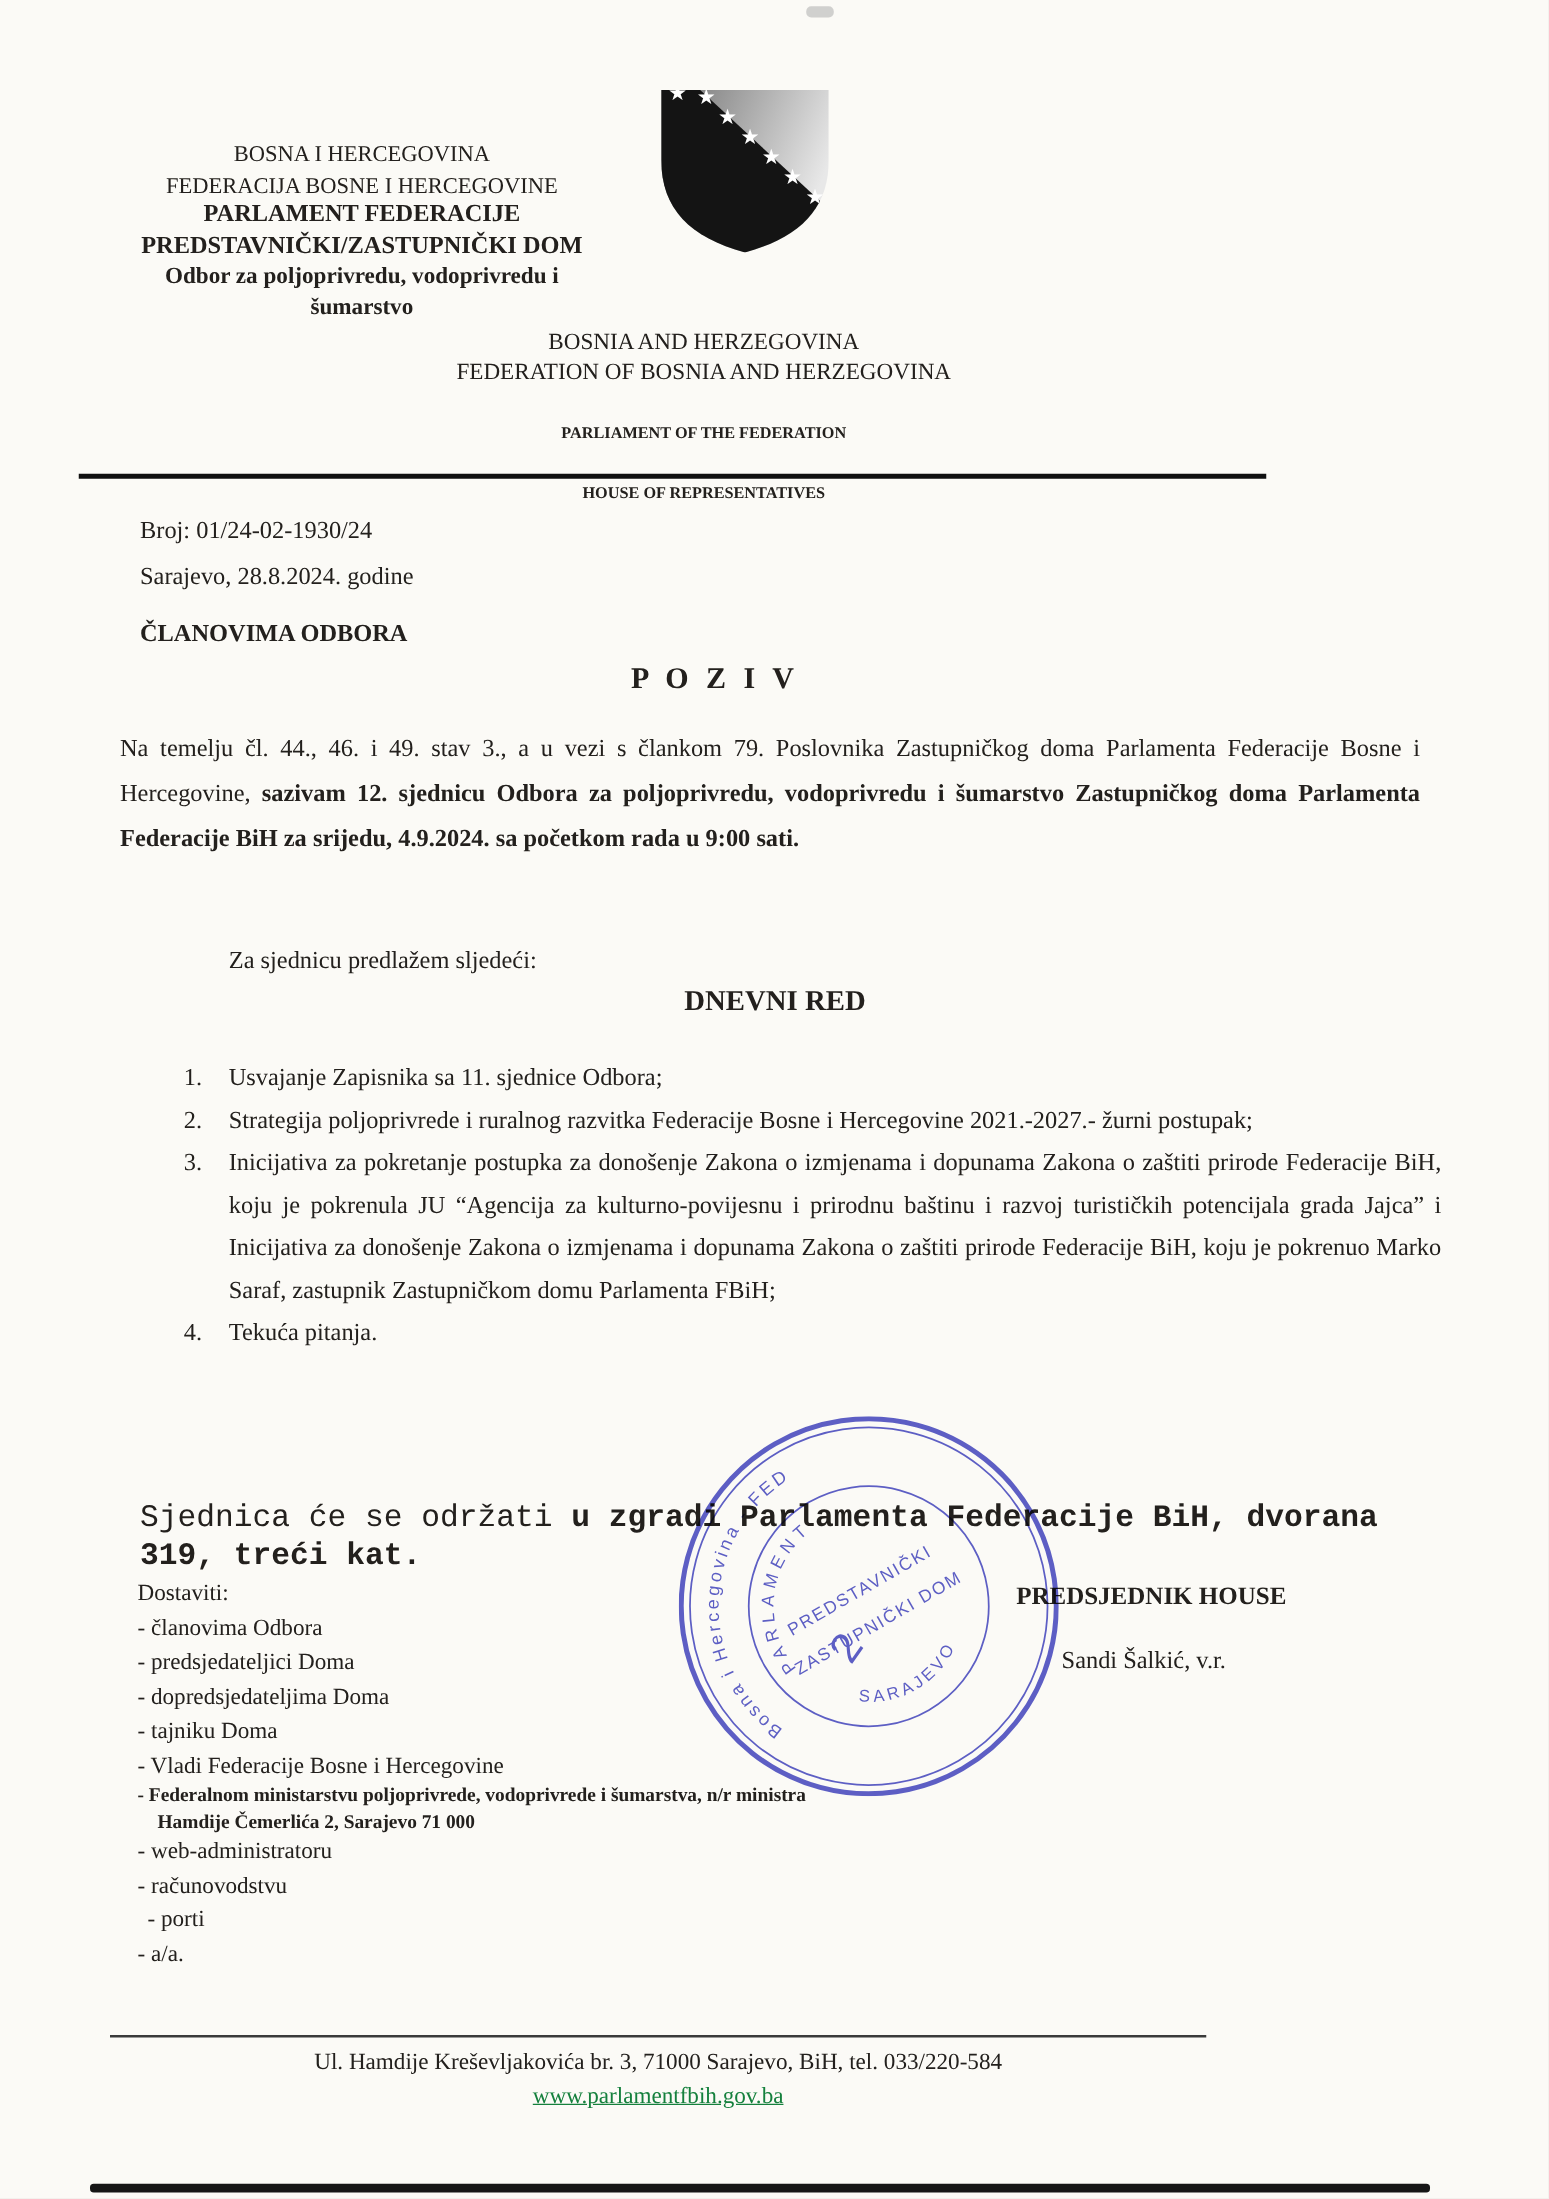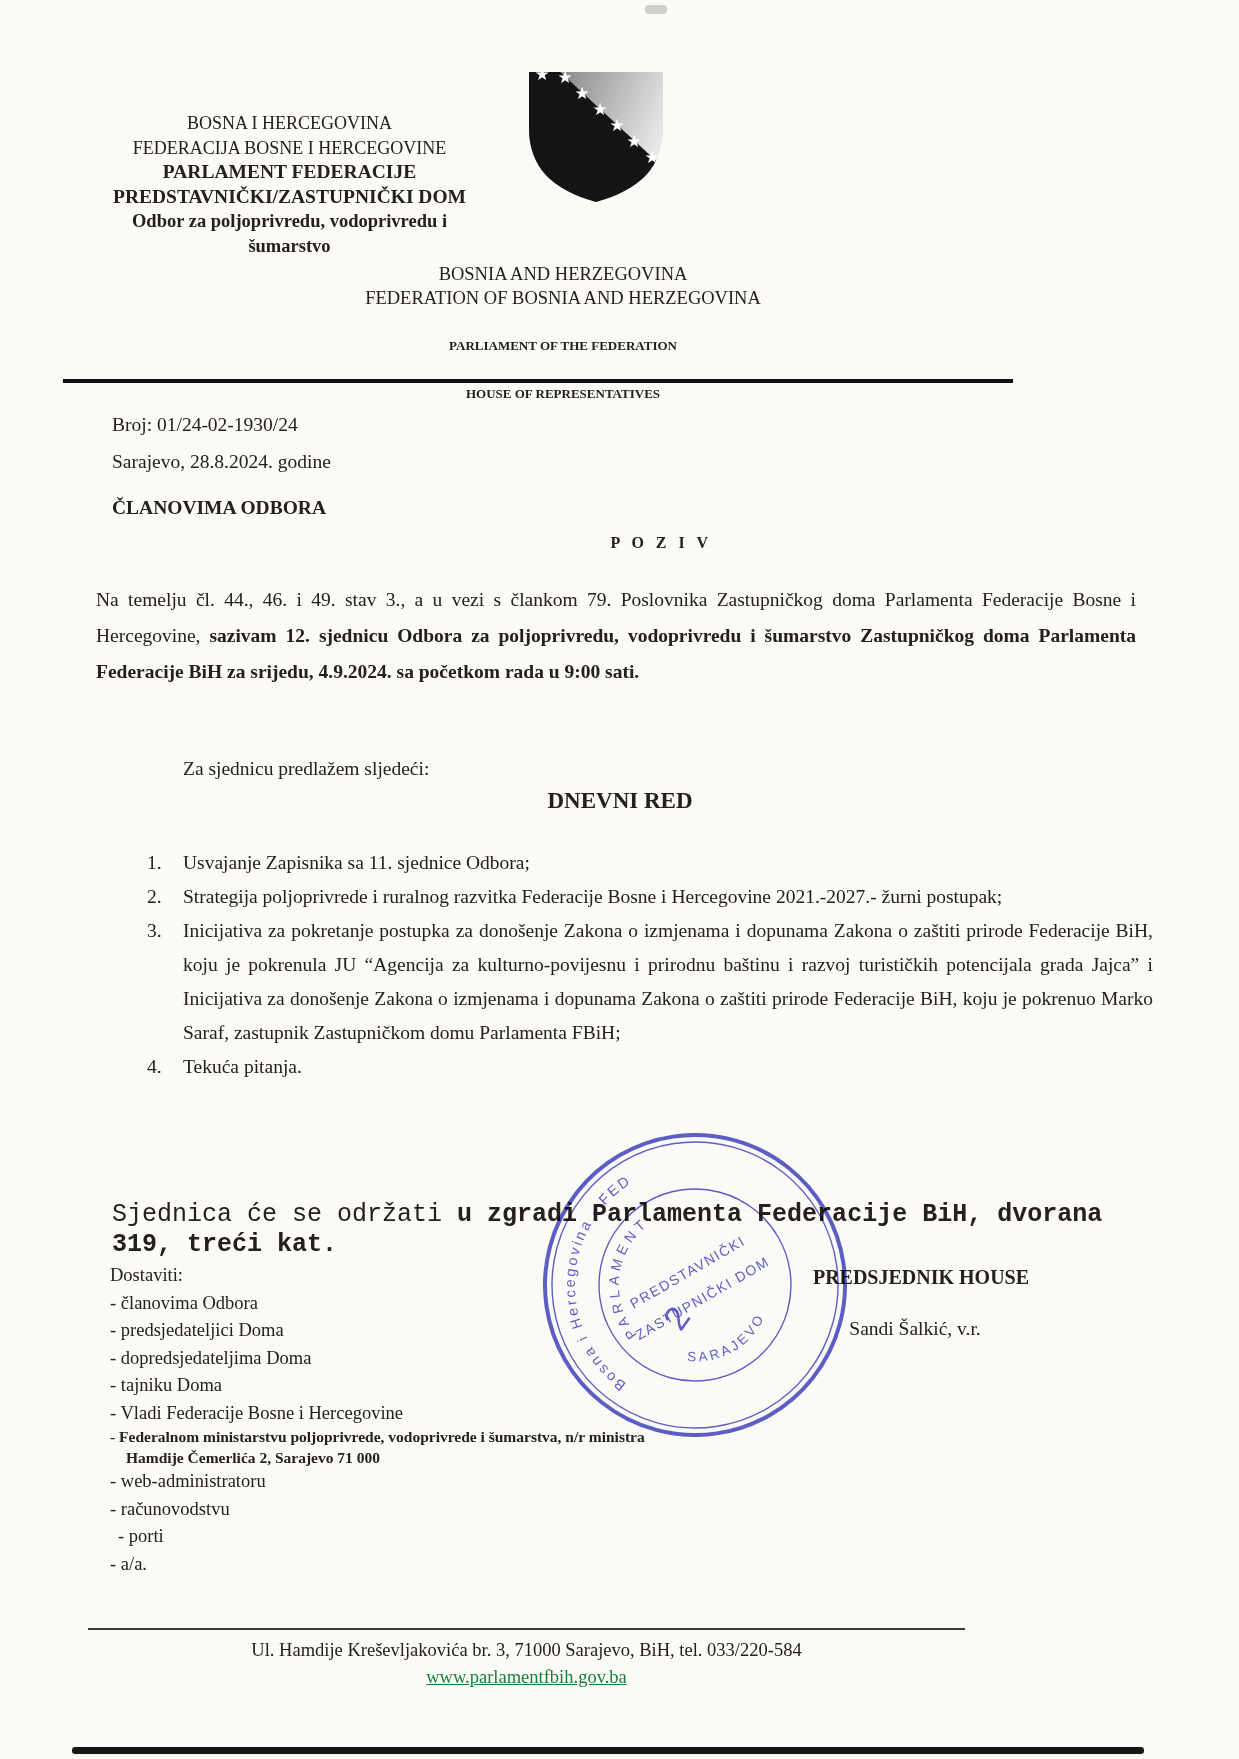--- a/index.html
+++ b/index.html
@@ -17,21 +17,21 @@
   .lh-l56{font-size:18.5px;font-weight:700;}
   .lh-en{left:308px;top:263px;width:510px;line-height:23.5px;}
   .en-n{font-size:18.5px;}
   .en-b{font-size:13px;font-weight:700;margin-top:24px;}
   .emblem{left:526px;top:70px;width:140px;height:136px;}
 
   .rule-top{left:63px;top:379px;width:950px;height:4px;background:#101010;}
 
   .meta{left:112px;top:406px;font-size:19.5px;line-height:37px;}
   .addressee{left:112px;top:496px;font-size:19.5px;line-height:24px;text-align:right;}
-  .title{left:432px;top:529px;width:280px;font-size:16px;letter-spacing:4px;line-height:28px;text-align:right;}
+  .title{left:432px;top:529px;width:280px;font-size:24px;letter-spacing:4px;line-height:28px;}
   .intro{left:96px;top:582px;width:1040px;font-size:19.5px;line-height:36px;text-align:justify;margin:0;}
   .lead{left:183px;top:758px;font-size:19.5px;}
   .agenda-heading{left:470px;top:789px;width:300px;font-size:23px;line-height:24px;}
 
   .agenda{left:147px;top:846px;width:1006px;font-size:19.5px;line-height:34px;}
   .arow{display:flex;}
   .anum{width:36px;flex:none;}
   .atext{flex:1;text-align:justify;}
 
   .session{left:112px;top:1200px;width:1060px;font-size:25px;line-height:30px;font-family:Liberation Mono, monospace;}

